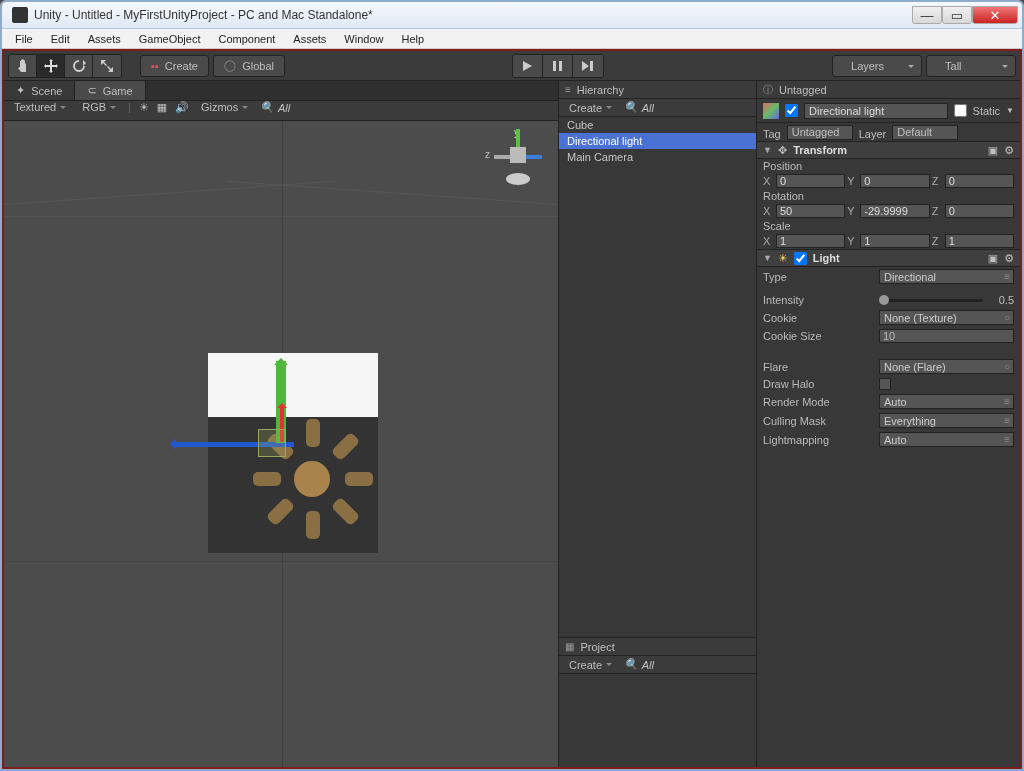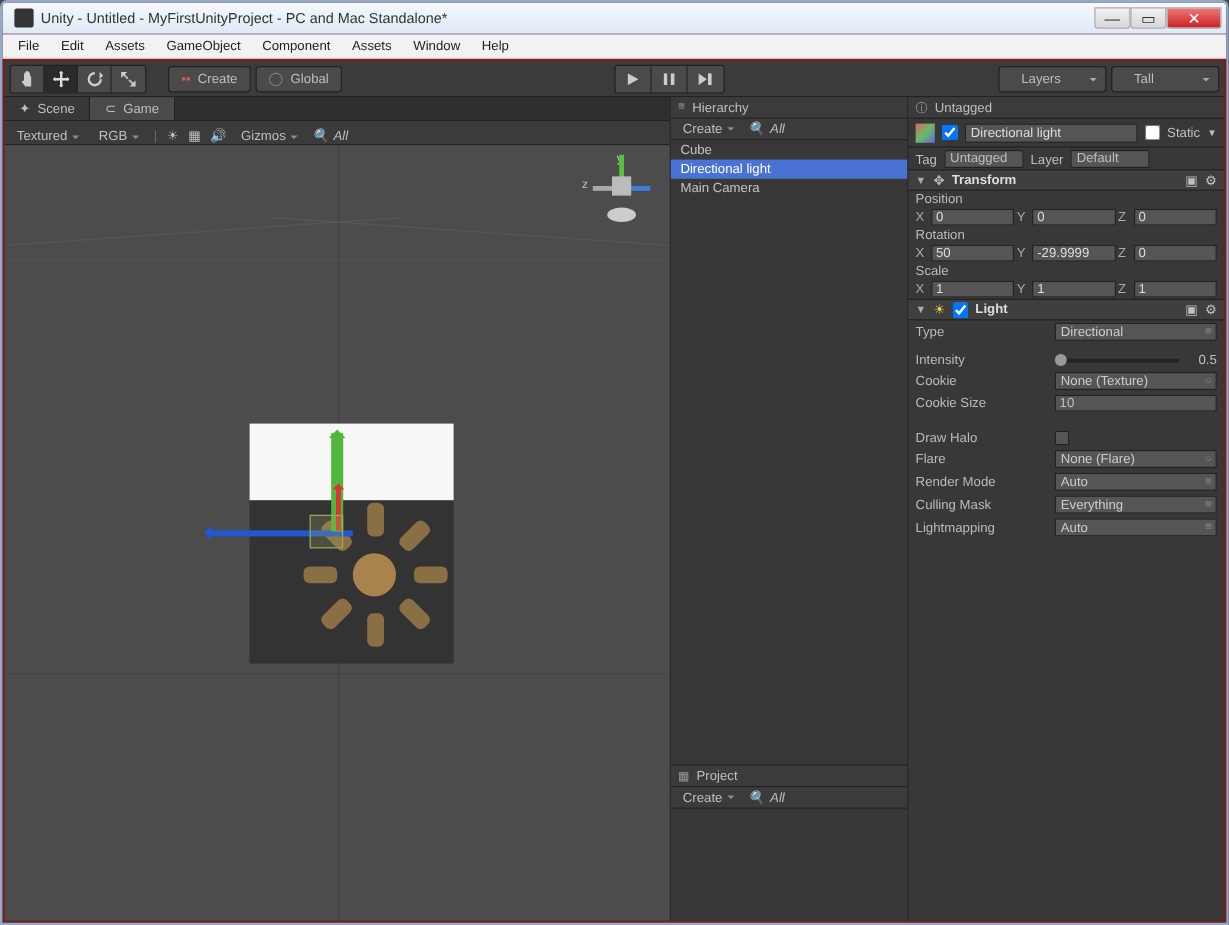--- a/index.html
+++ b/index.html
@@ -24,21 +24,21 @@
 .play-group{display:flex;border-radius:3px;overflow:hidden;border:1px solid #222}
 .play-btn{width:30px;height:22px;background:#4a4a4a;border-right:1px solid #222;display:flex;align-items:center;justify-content:center}
 .play-btn:last-child{border-right:none}
 .dd{height:22px;border-radius:3px;border:1px solid #222;background:#4a4a4a;display:flex;align-items:center;padding:0 8px 0 18px;min-width:90px;position:relative}
 .dd::after{content:"";position:absolute;right:7px;top:9px;border:3px solid transparent;border-top-color:#aaa}
 .main{flex:1;display:flex;min-height:0}
 .left-pane{width:555px;display:flex;flex-direction:column;background:#383838;border-right:1px solid #222}
 .tabs{height:20px;display:flex;background:#2f2f2f;border-bottom:1px solid #222}
 .tab{padding:2px 12px;display:flex;align-items:center;gap:6px;border-right:1px solid #222;background:#4a4a4a}
 .tab.active{background:#383838}
-.scene-tb{height:20px;display:flex;align-items:flex-end;gap:8px;padding:0 6px;background:#3b3b3b;border-bottom:1px solid #222}
+.scene-tb{height:20px;display:flex;align-items:flex-start;gap:8px;padding:0 6px;background:#3b3b3b;border-bottom:1px solid #222}
 .mini-dd{display:flex;align-items:center;gap:4px;padding:0 4px}
 .mini-dd::after{content:"";border:3px solid transparent;border-top-color:#888;margin-top:3px}
 .viewport{flex:1;position:relative;background:#4c4c4c;overflow:hidden}
 .horizon{position:absolute;top:95px;left:0;right:0;height:1px;background:rgba(255,255,255,0.04)}
 .hline{position:absolute;top:83px;left:0;width:60%;height:1px;background:rgba(255,255,255,0.06);transform-origin:left center}
 .hline.r{left:auto;right:0;transform-origin:right center}
 .gizmo-corner{position:absolute;top:8px;right:10px;width:60px;height:60px}
 .gz-y{position:absolute;left:28px;top:0;width:4px;height:22px;background:#5bbf3f}
 .gz-ylbl{position:absolute;left:26px;top:-2px;color:#d0d0d0;font-size:10px}
 .gz-x{position:absolute;left:30px;top:26px;width:24px;height:4px;background:#3b7ed8}
@@ -392,26 +392,26 @@
             <span class="plbl">Cookie</span>
             <span class="obj-fld">None (Texture)</span>
           </div>
         <div class="prop">
             <span class="plbl">Cookie Size</span>
             <span class="fld" style="flex:1;background:#555;border:1px solid #222;padding:0 3px;height:14px;line-height:13px">10</span>
           </div>
         <div style="height:6px"></div>
         <div style="height:6px"></div>
         <div class="prop">
+            <span class="plbl">Flare</span>
+            <span class="obj-fld">None (Flare)</span>
+          </div>
+        <div class="prop">
             <span class="plbl">Draw Halo</span>
             <div class="chk"></div>
-          </div>
-        <div class="prop">
-            <span class="plbl">Flare</span>
-            <span class="obj-fld">None (Flare)</span>
           </div>
         <div class="prop">
             <span class="plbl">Render Mode</span>
             <span class="dd-fld">Auto</span>
           </div>
         <div class="prop">
             <span class="plbl">Culling Mask</span>
             <span class="dd-fld">Everything</span>
           </div>
         <div class="prop">

